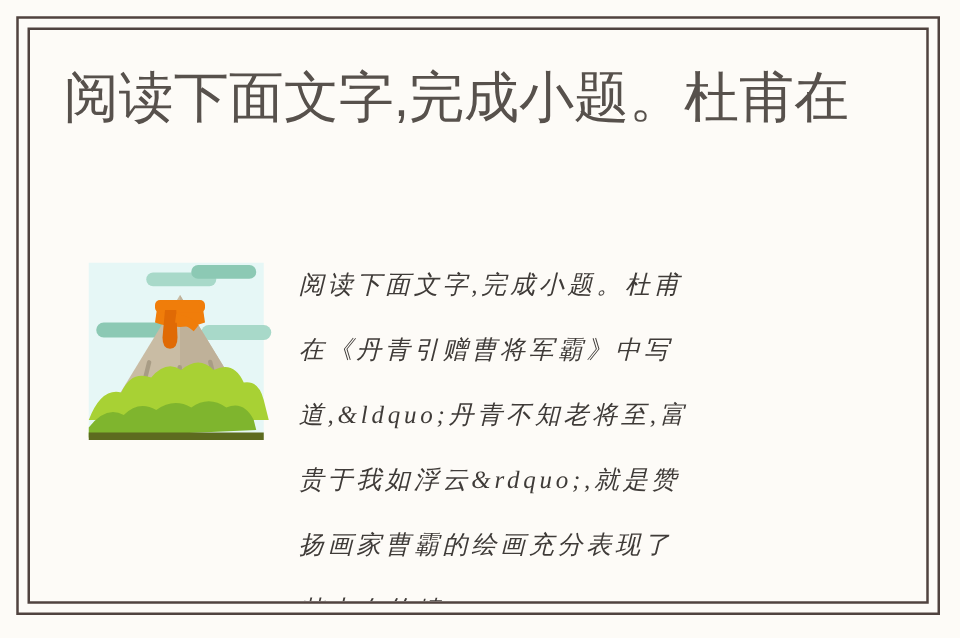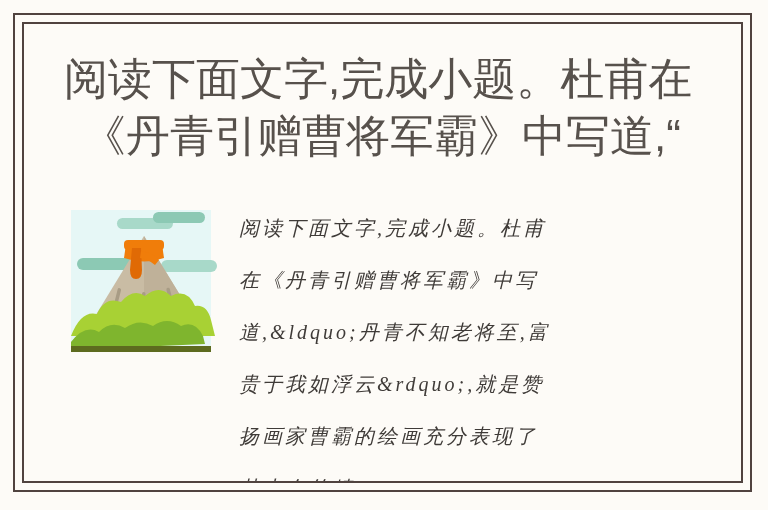--- a/index.html
+++ b/index.html
@@ -33,21 +33,21 @@
     bottom: 7px;
     box-sizing: border-box;
     border: 2px solid #50433f;
     background: #fdfbf7;
     overflow: hidden;
   }
 
   
   #heading {
     position: absolute;
-    left: 40px;
+    left: 27px;
     top: 26px;
     right: 10px;
     font-size: 44px;
     line-height: 57px;
     color: #57514c;
     letter-spacing: 0px;
     white-space: nowrap;
     font-weight: 400;
   }
   #heading .hline { display: block; }
@@ -94,21 +94,20 @@
   }
 </style>
 </head>
 <body>
 
 <div id="card-outer">
   <div id="card-inner">
 
     <div id="heading">
       <span class="hline hline1">阅读下面文字,完成小题。杜甫在</span>
-      <span class="hline hline2">《丹青引赠曹将军霸》中写道,“</span>
     </div>
 
     <div id="article">
 
       <div id="figure">
         <svg class="ill" viewBox="0 0 150 150" xmlns="http://www.w3.org/2000/svg">
 
           <rect x="2" y="0" width="140" height="140" fill="#e6f7f6"></rect>
 
           <rect x="48" y="8" width="56" height="11" rx="5.5" fill="#a8d9c9"></rect>

